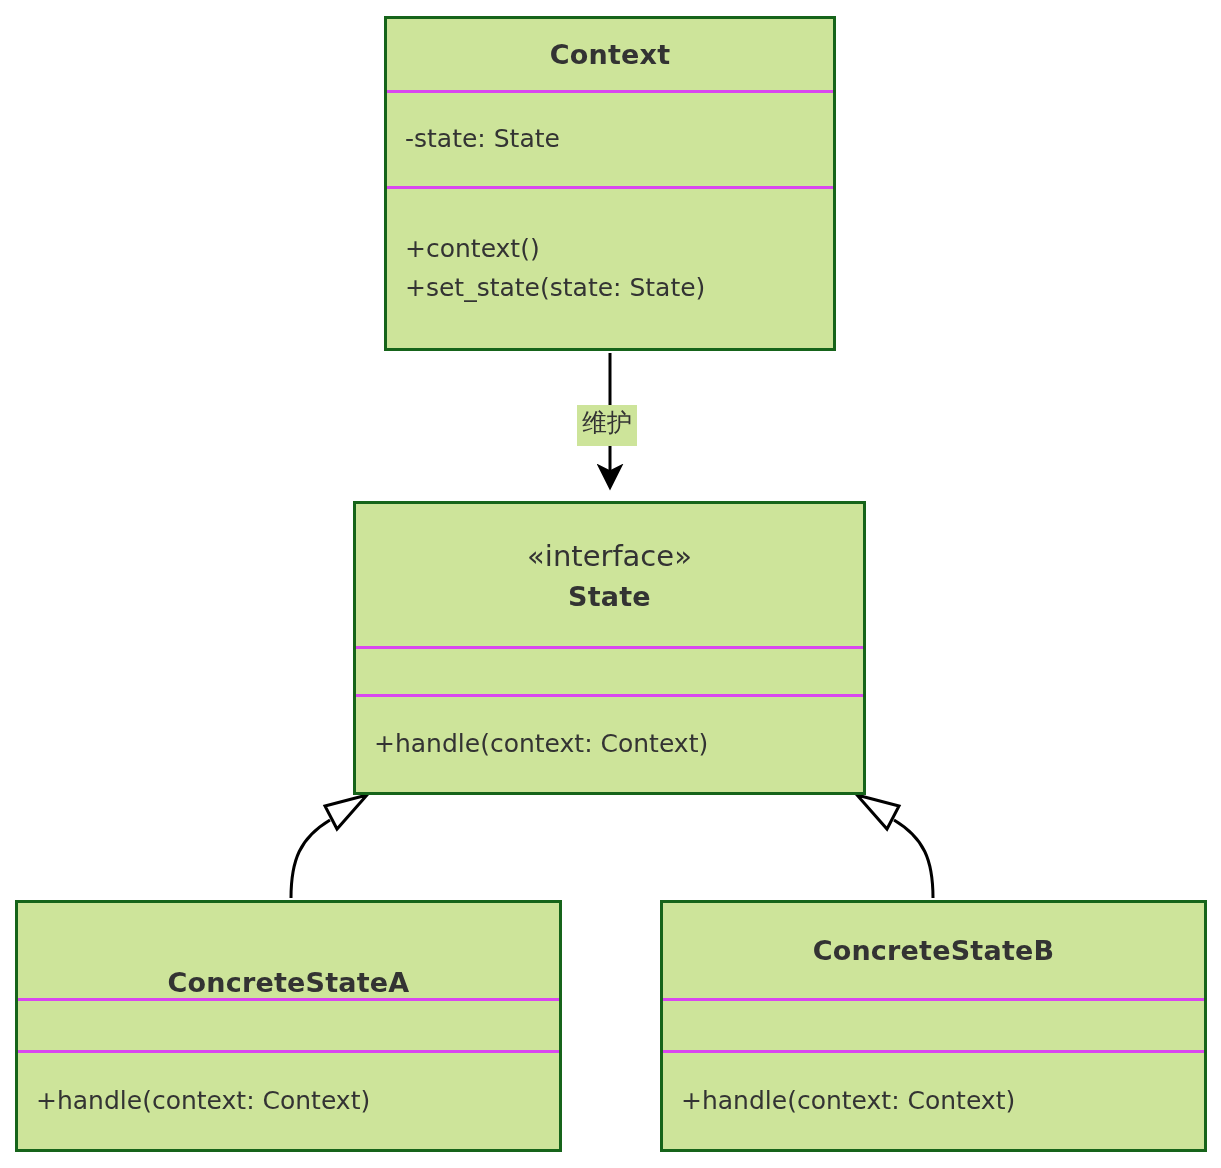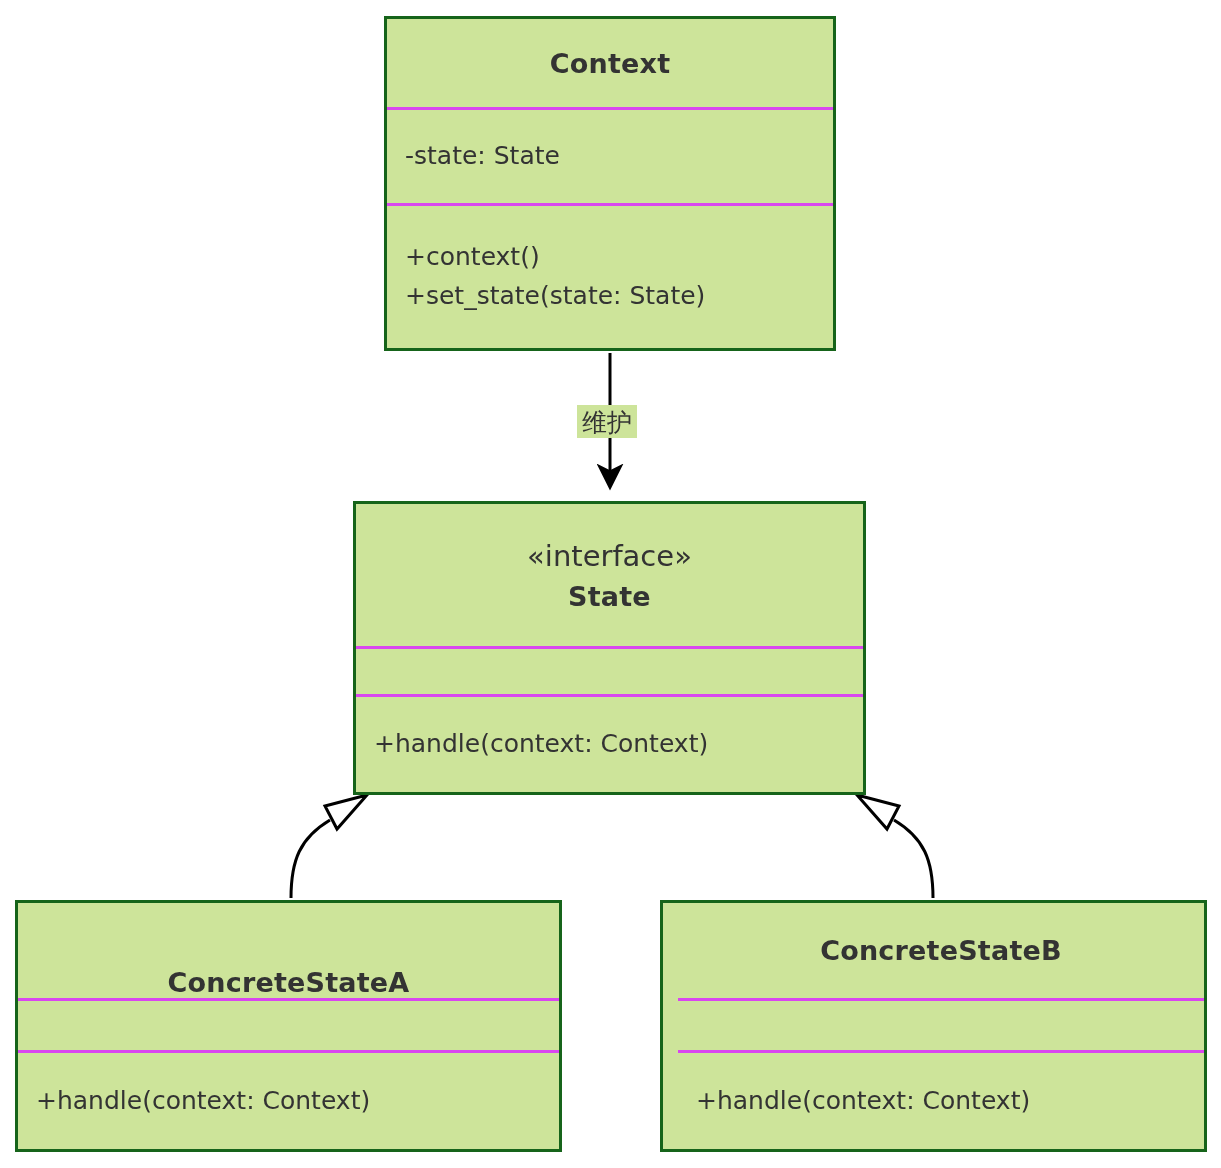--- a/index.html
+++ b/index.html
@@ -68,21 +68,21 @@
     width: 1221px;
     height: 1168px;
     pointer-events: none;
   }
   .edge-label {
     position: absolute;
     background: #cde49a;
     color: #333333;
     font-size: 25px;
     line-height: 1.2;
-    padding: 3px 5px 0 5px;
+    padding: 3px 5px 8px 5px;
     white-space: nowrap;
   }
 </style>
 </head>
 <body>
 
 <div id="canvas">
 
   <svg class="connector-layer" viewBox="0 0 1221 1168" width="1221" height="1168" aria-hidden="true">
     <defs>
@@ -102,21 +102,21 @@
 
     <g>
       <path d="M 933 898 C 933 860 924 838 894 820" fill="none" stroke="#000000" stroke-width="3"></path>
       <path d="M 899 806 L 857 795 L 887 829 Z" fill="#ffffff" stroke="#000000" stroke-width="3" stroke-linejoin="miter"></path>
     </g>
   </svg>
 
   <div class="edge-label" style="left:577px; top:405px;">维护</div>
 
   <div class="uml-class" style="left:384px; top:16px; width:452px; height:335px;">
-    <div class="compartment" style="height:88px;">
+    <div class="compartment" style="height:71px;">
       <div class="cls-title">Context</div>
     </div>
     <div class="compartment divided" style="height:96px;">
       <div class="member">-state: State</div>
     </div>
     <div class="compartment divided" style="flex:1 1 auto;">
       <div class="member">+context()</div>
       <div class="member">+set_state(state: State)</div>
     </div>
   </div>
@@ -135,21 +135,21 @@
   <div class="uml-class" style="left:15px; top:900px; width:547px; height:252px;">
     <div class="compartment" style="height:95px;justify-content:flex-end;">
       <div class="cls-title">ConcreteStateA</div>
     </div>
     <div class="compartment divided empty-compartment" style="height:52px;"></div>
     <div class="compartment divided" style="flex:1 1 auto;">
       <div class="member">+handle(context: Context)</div>
     </div>
   </div>
 
-  <div class="uml-class" style="left:660px; top:900px; width:547px; height:252px;padding-left:15px;">
+  <div class="uml-class" style="left:660px; top:900px; width:547px; height:252px;">
     <div class="compartment" style="height:95px;">
       <div class="cls-title">ConcreteStateB</div>
     </div>
     <div class="compartment divided empty-compartment" style="height:52px;"></div>
     <div class="compartment divided" style="flex:1 1 auto;">
       <div class="member">+handle(context: Context)</div>
     </div>
   </div>
 
 </div>

